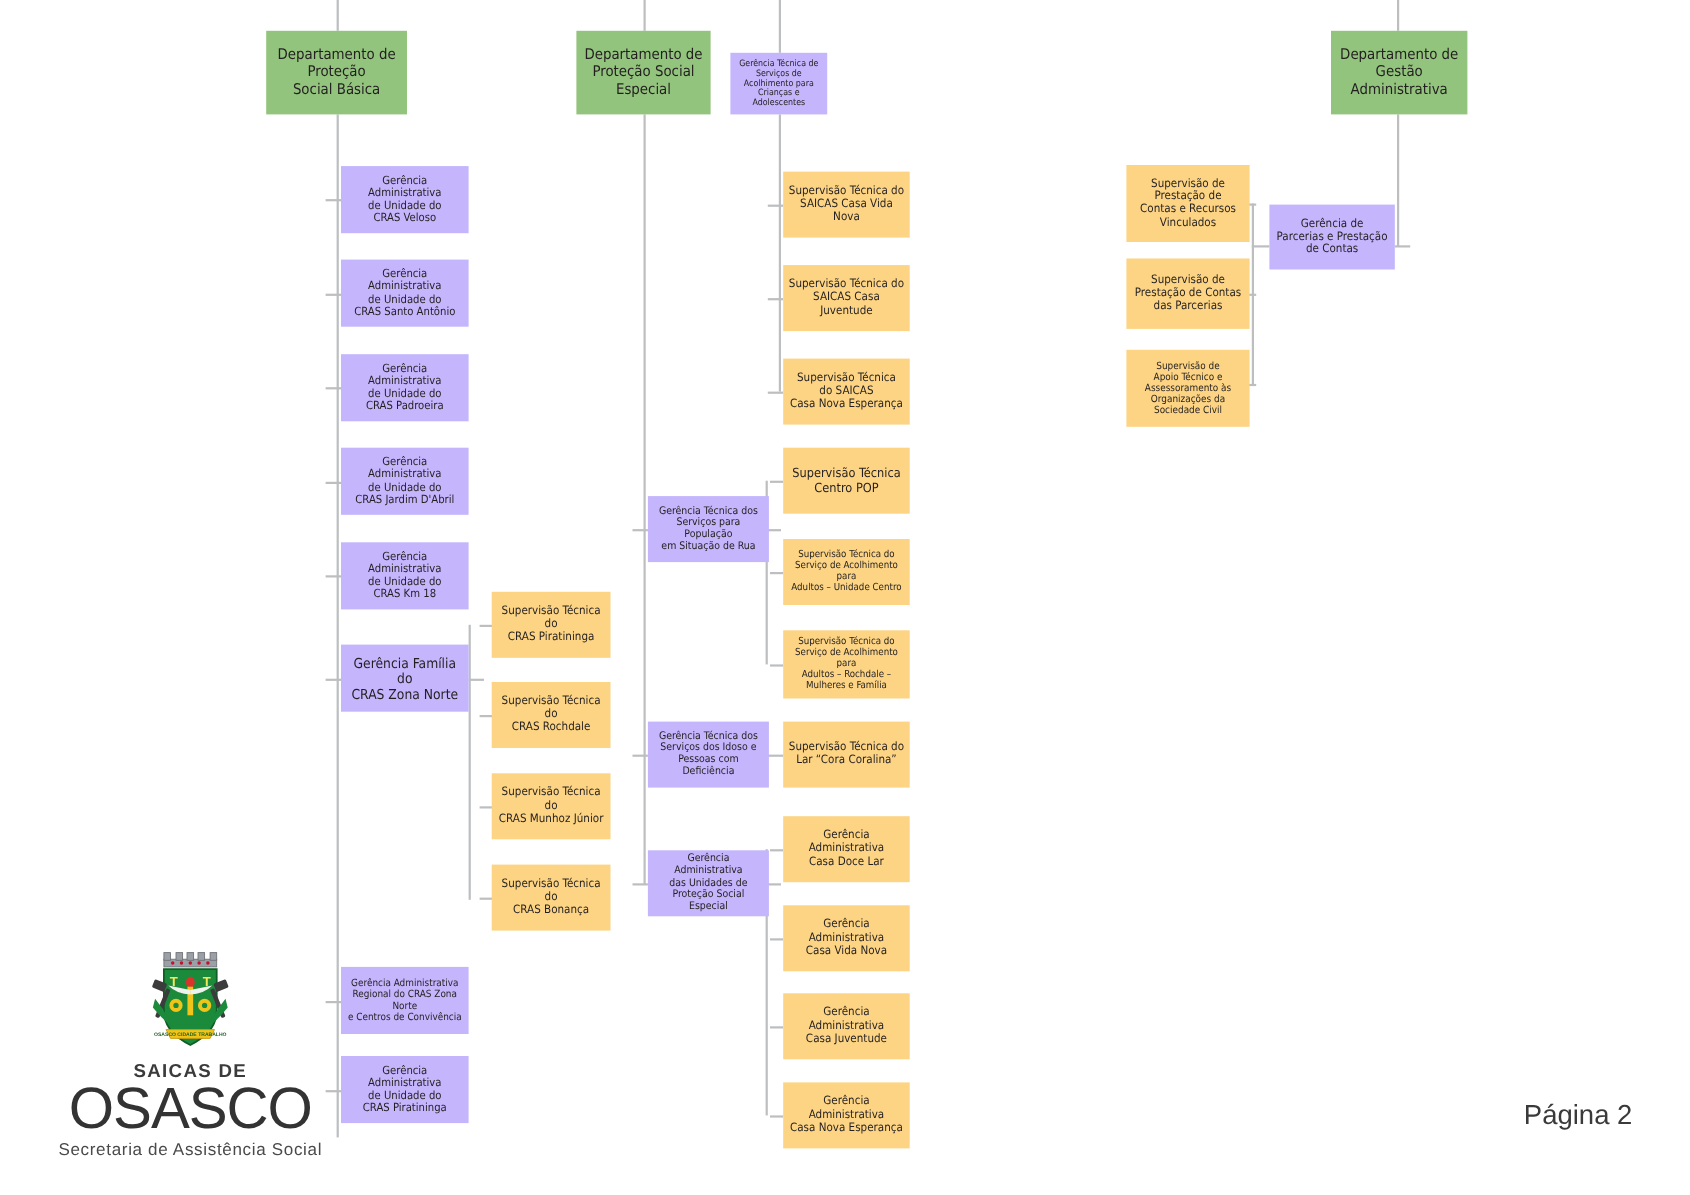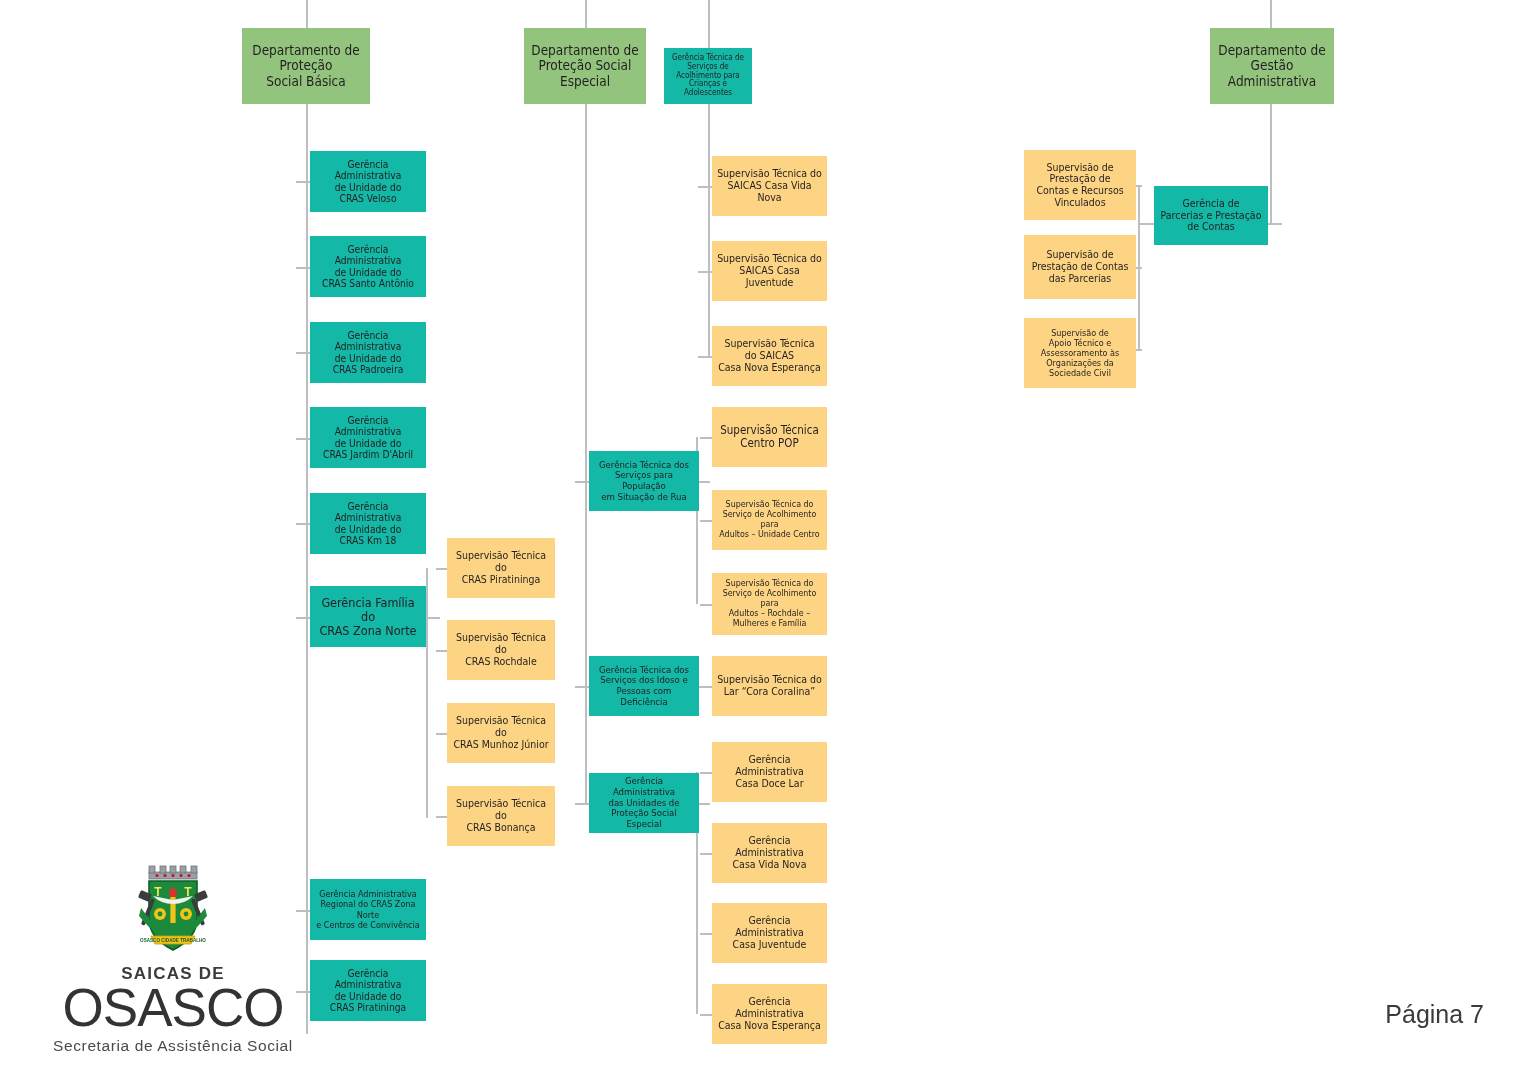--- a/index.html
+++ b/index.html
@@ -28,21 +28,21 @@
     color: #231f20;
     line-height: 1.12;
     padding: 2px 4px;
     white-space: pre-line;
     z-index: 5;
   }
   .node.green {
     background: #93c47d;
   }
   .node.gray {
-    background: #14b8a6;
+    background: #c4b5fd;
   }
   .node.yellow {
     background: #fcd484;
   }
   .line {
     position: absolute;
     background: #bcbec0;
     z-index: 1;
   }
   .line.v { width: 2px; }
@@ -313,13 +313,13 @@
 
       <path d="M24 74 H68 L64 82 H28 Z" fill="#f0c419" stroke="#c79a10" stroke-width="0.8"></path>
       <text x="46" y="80" text-anchor="middle" font-family="Liberation Sans, sans-serif" font-size="4.6" fill="#1b5e20" font-weight="bold">OSASCO  CIDADE  TRABALHO</text>
     </svg>
   </div>
   <div id="brand-cidade">SAICAS DE</div>
   <div id="brand-osasco">OSASCO</div>
   <div id="brand-secretaria">Secretaria de Assistência Social</div>
 </div>
 
-<div id="page-number">Página 7</div>
+<div id="page-number">Página 2</div>
 
 </body></html>

